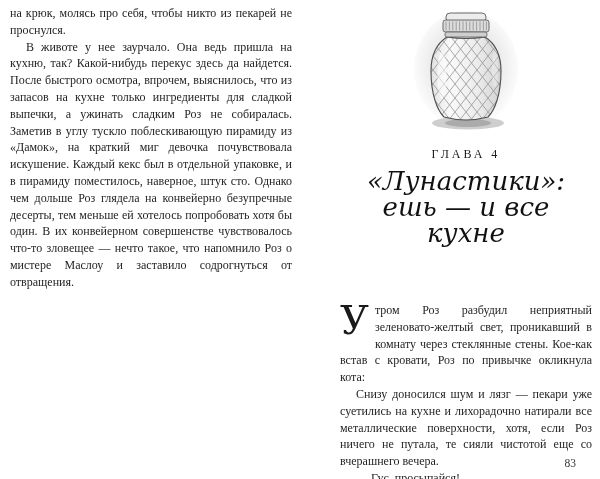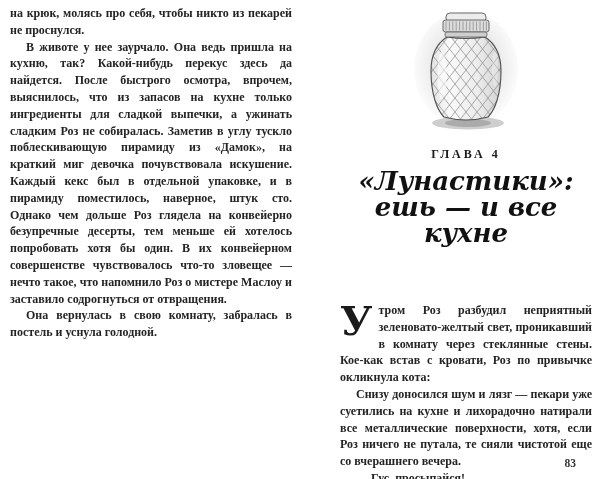--- a/index.html
+++ b/index.html
@@ -3,21 +3,21 @@
 <meta charset="utf-8">
 <style>
   html, body { margin: 0; padding: 0; }
   body {
     width: 600px; height: 479px;
     background: #ffffff;
     font-family: "Liberation Serif", serif;
     color: #222222;
     overflow: hidden;
   }
-  .spread { display: flex; width: 600px; height: 479px; font-weight: bold; }
+  .spread { display: flex; width: 600px; height: 479px; }
   .page { position: relative; box-sizing: border-box; }
   .page-left  { width: 300px; padding: 5px 8px 0 10px; }
   .page-right { width: 300px; padding: 5px 8px 0 40px; }
 
   .body-text {
     margin: 0;
     font-size: 12px;
     line-height: 16.8px;
     text-align: justify;
     text-indent: 16px;
@@ -62,21 +62,20 @@
   }
 </style>
 </head>
 <body>
 
 <div class="spread">
 
   <div class="page page-left">
     <p class="body-text no-indent">на крюк, молясь про себя, чтобы никто из пекарей не проснулся.</p>
     <p class="body-text">В животе у нее заурчало. Она ведь пришла на кухню, так? Какой-нибудь перекус здесь да найдется. После быстрого осмотра, впрочем, выяснилось, что из запасов на кухне только ингредиенты для сладкой выпечки, а ужинать сладким Роз не собиралась. Заметив в углу тускло поблескивающую пирамиду из «Дамок», на краткий миг девочка почувствовала искушение. Каждый кекс был в отдельной упаковке, и в пирамиду поместилось, наверное, штук сто. Однако чем дольше Роз глядела на конвейерно безупречные десерты, тем меньше ей хотелось попробовать хотя бы один. В их конвейерном совершенстве чувствовалось что-то зловещее — нечто такое, что напомнило Роз о мистере Маслоу и заставило содрогнуться от отвращения.</p>
-    <p class="body-text">Она вернулась в свою комнату, забралась в постель и уснула голодной.</p>
   </div>
 
   <div class="page page-right">
 
     <div class="illustration">
       <svg width="110" height="128" viewBox="0 0 110 128" aria-hidden="true">
         <defs>
           <radialGradient id="bgShade" cx="50%" cy="48%" r="55%">
             <stop offset="0%" stop-color="#d2d2d2"></stop>
             <stop offset="55%" stop-color="#e9e9e9"></stop>

